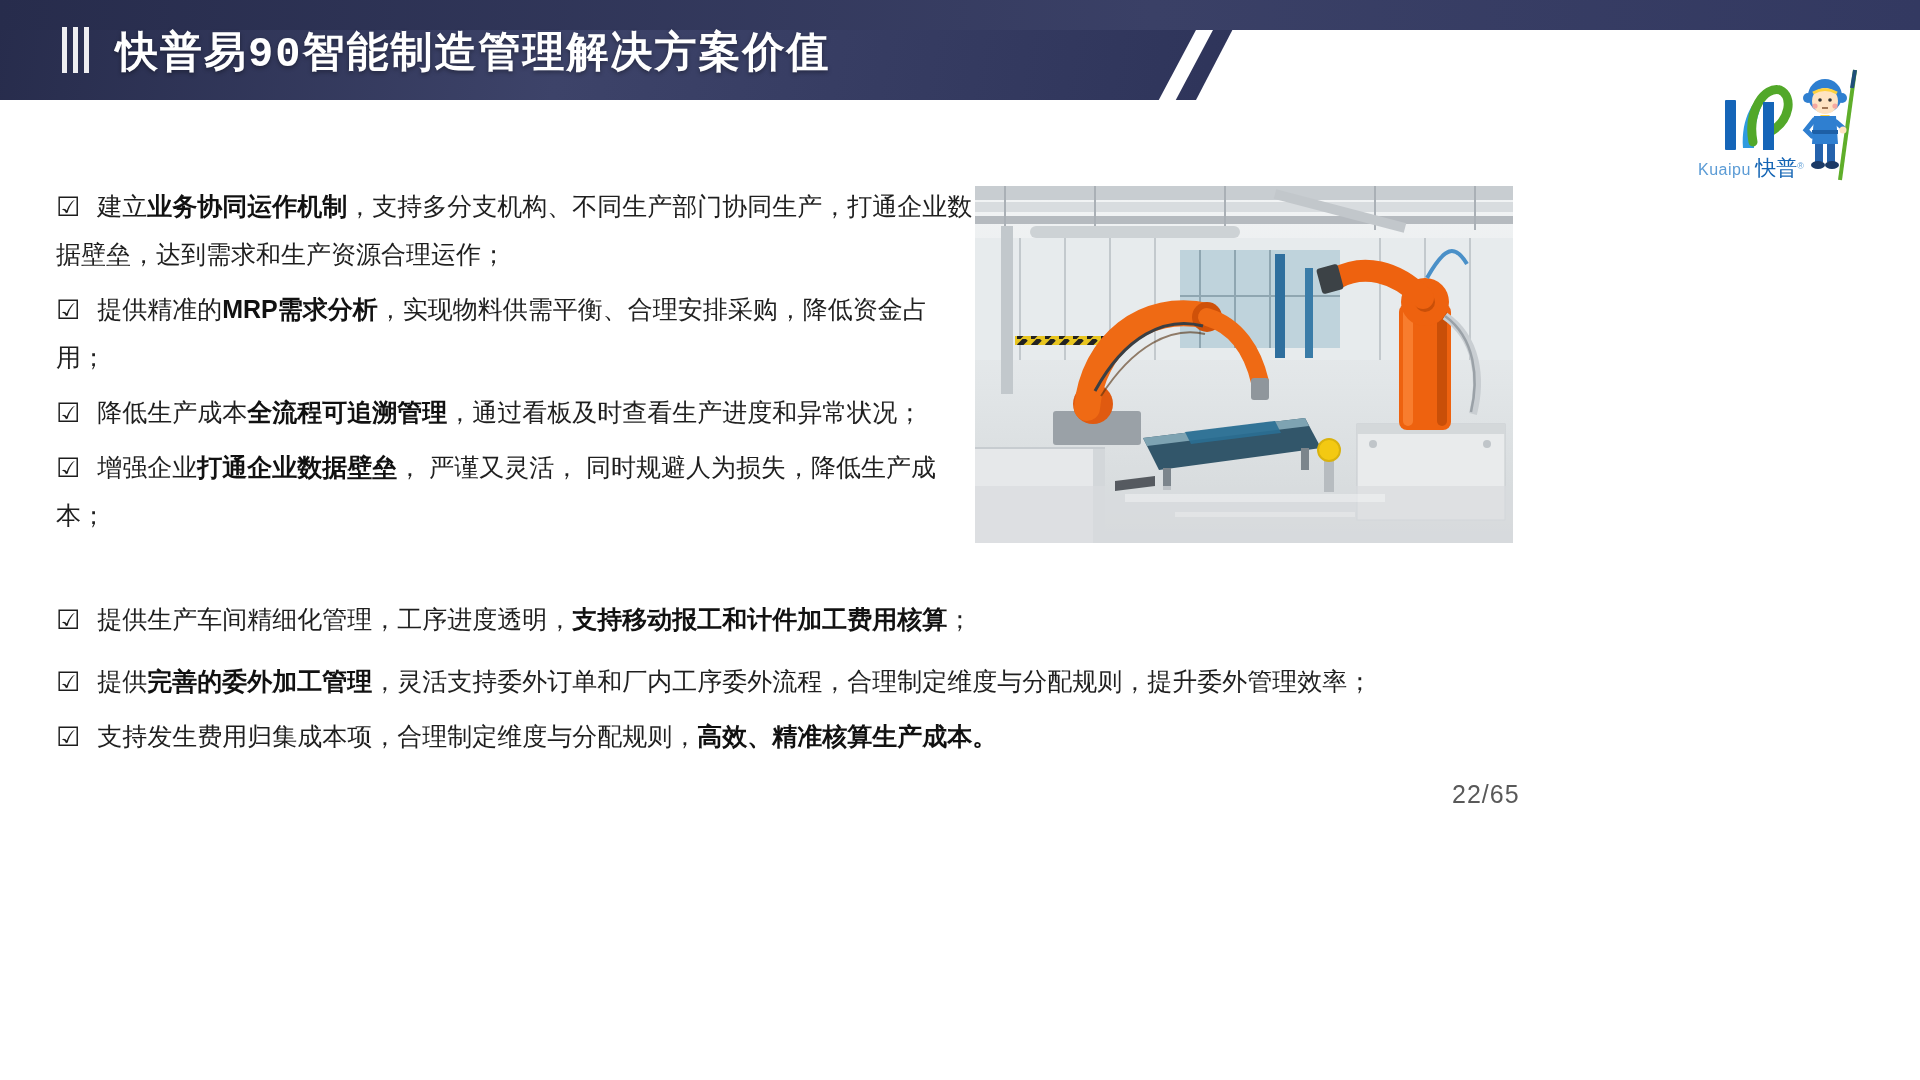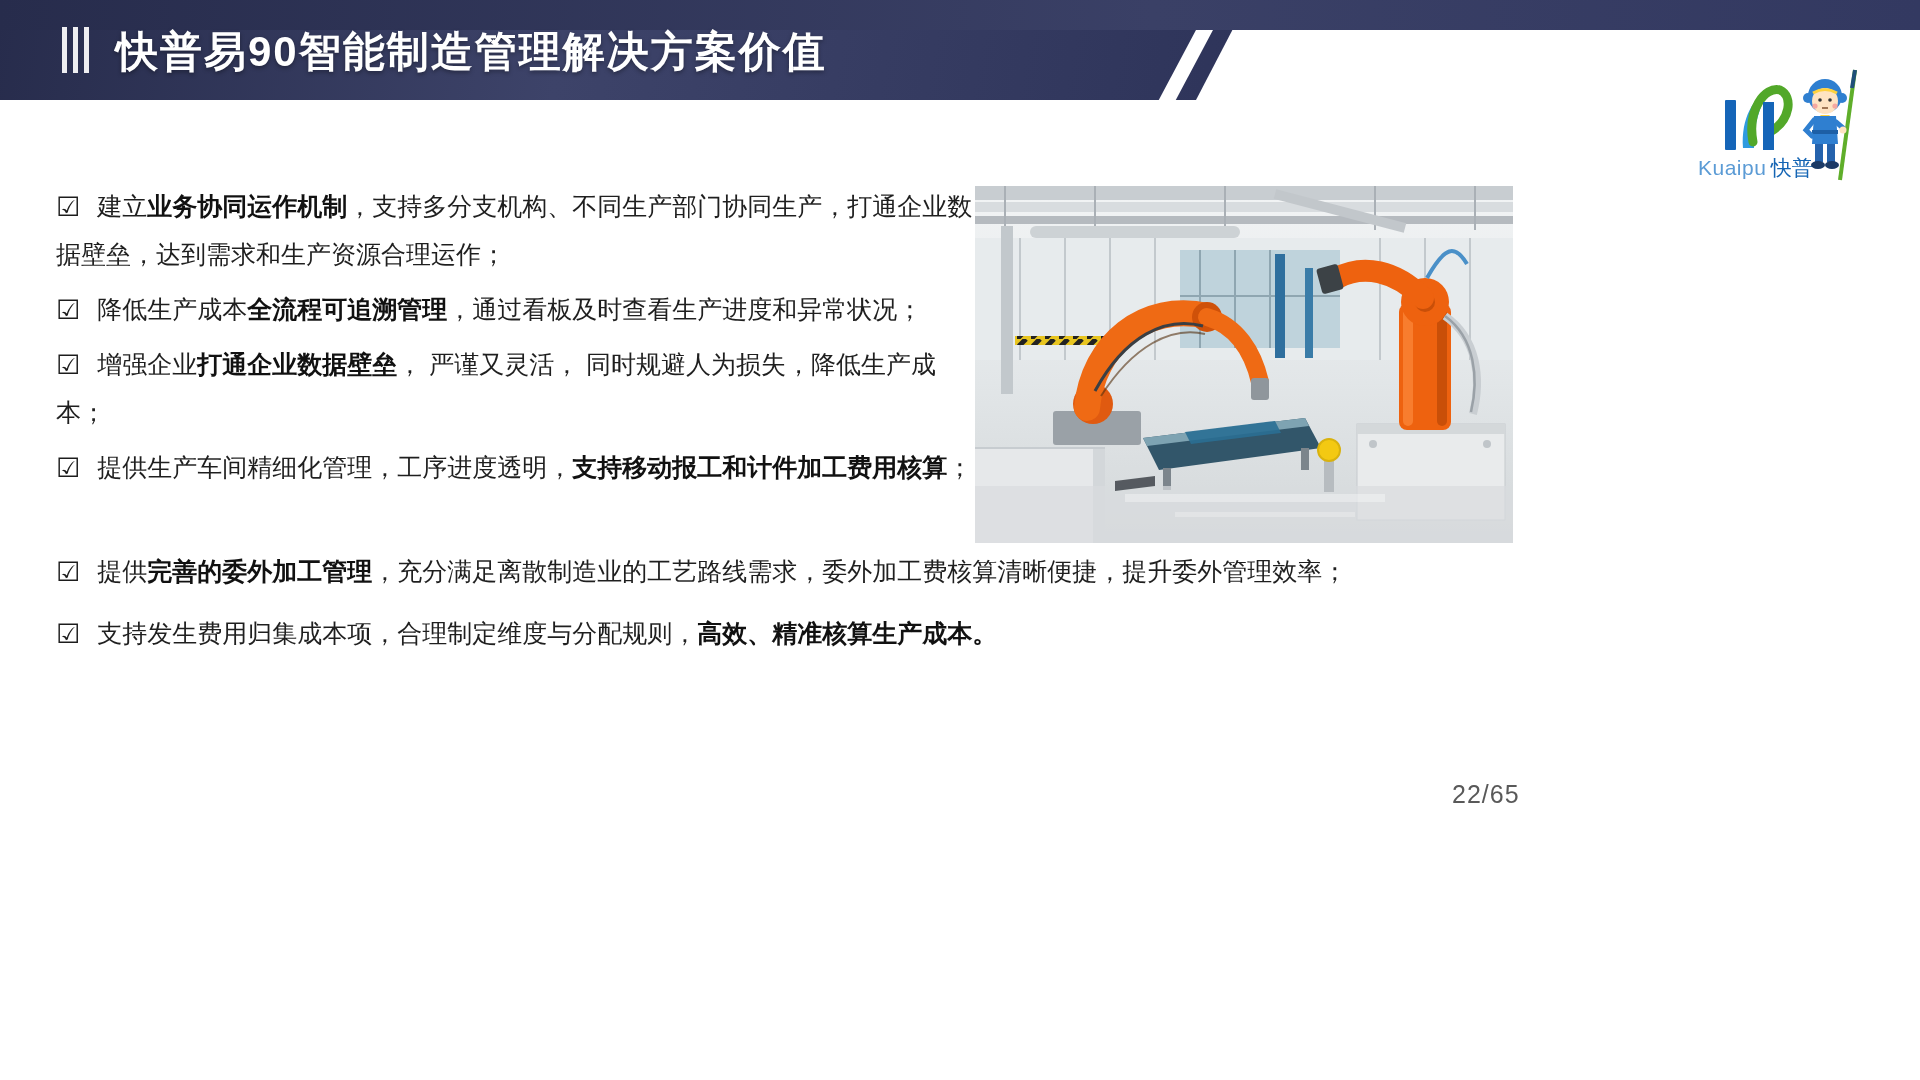--- a/index.html
+++ b/index.html
@@ -1,37 +1,37 @@
 <!DOCTYPE html>
 <html lang="zh"><head>
 <meta charset="utf-8">
 <style>
   html,body{margin:0;padding:0;background:#ffffff;}
   .slide{position:relative;width:1920px;height:1080px;background:#ffffff;overflow:hidden;
          font-family:"Liberation Sans","DejaVu Sans",sans-serif;}
 
   
-  .hdr{position:absolute;left:0;top:0;width:1595px;height:110px;}
+  .hdr{position:absolute;left:0;top:0;width:1595px;height:110px;font-family:Liberation Mono, monospace;}
   .hdr-banner{position:absolute;left:0;top:0;width:1248px;height:100px;
     background:linear-gradient(100deg,#272c4c 0%,#3d4369 45%,#2e345a 100%);
     clip-path:polygon(0 0,100% 0,calc(100% - 52px) 100%,0 100%);}
   .hdr-slash{position:absolute;top:30px;left:1196px;width:17px;height:70px;background:#ffffff;
     transform:skewX(-28deg);transform-origin:top left;}
   .hdr-strip{position:absolute;left:0;top:0;width:1920px;height:30px;
     background:linear-gradient(90deg,#272c4c 0%,#3a4066 60%,#333961 100%);}
   .tbars{position:absolute;left:62px;top:27px;display:flex;gap:6px;}
   .tbars i{display:block;width:5px;height:46px;background:rgba(255,255,255,.92);}
   .hdr-title{position:absolute;left:116px;top:24px;font-size:42px;font-weight:bold;color:#ffffff;
     letter-spacing:2px;text-shadow:0 2px 4px rgba(0,0,0,.35);white-space:nowrap;}
 
   
   .logo{position:absolute;left:1698px;top:58px;width:180px;height:128px;}
   .logo-mark{position:absolute;left:25px;top:22px;}
   .logo-text{position:absolute;left:0px;top:96px;width:180px;white-space:nowrap;}
-  .logo-en{font-size:21px;color:#5b9bd5;letter-spacing:.5px;}
+  .logo-en{font-size:16px;color:#5b9bd5;letter-spacing:.5px;}
   .logo-cn{font-size:21px;font-weight:normal;color:#1565b4;}
   .logo-tm{font-size:9px;color:#5b9bd5;vertical-align:super;}
   .mascot{position:absolute;left:102px;top:10px;}
 
   
   .bullets{position:absolute;left:56px;top:182px;width:1380px;color:#1f1f1f;}
   .bullets p.bullet{margin:0 0 7px;font-size:25px;line-height:48px;letter-spacing:0;}
   .bullets p.bullet:nth-child(-n+4){width:920px;}
   .bullets p.bullet:nth-child(5){margin-top:56px;}
   .bullets p.bullet:nth-child(6){margin-top:14px;}
@@ -95,24 +95,25 @@
       <circle cx="43" cy="62" r="3.5" fill="#ffe3c2"></circle>
       <rect x="15" y="76" width="8" height="18" fill="#2563ad"></rect>
       <rect x="27" y="76" width="8" height="18" fill="#2563ad"></rect>
       <ellipse cx="18" cy="97" rx="7" ry="4" fill="#1b3a66"></ellipse>
       <ellipse cx="32" cy="97" rx="7" ry="4" fill="#1b3a66"></ellipse>
     </svg>
   </div>
 
   <div class="bullets">
       <p class="bullet"><span class="cb">☑</span><span>建立</span><span class="b">业务协同运作机制</span><span>，支持多分支机构、不同生产部门协同生产，打通企业数据壁垒，达到需求和生产资源合理运作；</span></p>
+      <p class="bullet"><span class="cb">☑</span><span>提供精准的</span><span class="b">MRP需求分析</span><span>，实现物料供需平衡、合理安排采购，降低资金占用；</span></p>
       <p class="bullet"><span class="cb">☑</span><span>降低生产成本</span><span class="b">全流程可追溯管理</span><span>，通过看板及时查看生产进度和异常状况；</span></p>
       <p class="bullet"><span class="cb">☑</span><span>增强企业</span><span class="b">打通企业数据壁垒</span><span>， 严谨又灵活， 同时规避人为损失，降低生产成本；</span></p>
       <p class="bullet"><span class="cb">☑</span><span>提供生产车间精细化管理，工序进度透明，</span><span class="b">支持移动报工和计件加工费用核算</span><span>；</span></p>
-      <p class="bullet"><span class="cb">☑</span><span>提供</span><span class="b">完善的委外加工管理</span><span>，充分满足离散制造业的工艺路线需求，委外加工费核算清晰便捷，提升委外管理效率；</span></p>
+      <p class="bullet"><span class="cb">☑</span><span>提供</span><span class="b">完善的委外加工管理</span><span>，灵活支持委外订单和厂内工序委外流程，合理制定维度与分配规则，提升委外管理效率；</span></p>
       <p class="bullet"><span class="cb">☑</span><span>支持发生费用归集成本项，合理制定维度与分配规则，</span><span class="b">高效、精准核算生产成本。</span></p>
     </div>
 
   <div class="photo" role="img" aria-label="智能工厂橙色工业机器人">
     <svg width="538" height="357" viewBox="0 0 538 357">
       <defs>
         <linearGradient id="bgG" x1="0" y1="0" x2="0" y2="1">
           <stop offset="0" stop-color="#f2f4f5"></stop>
             <stop offset="0.55" stop-color="#e2e6e8"></stop>
             <stop offset="1" stop-color="#d3d7d9"></stop>

